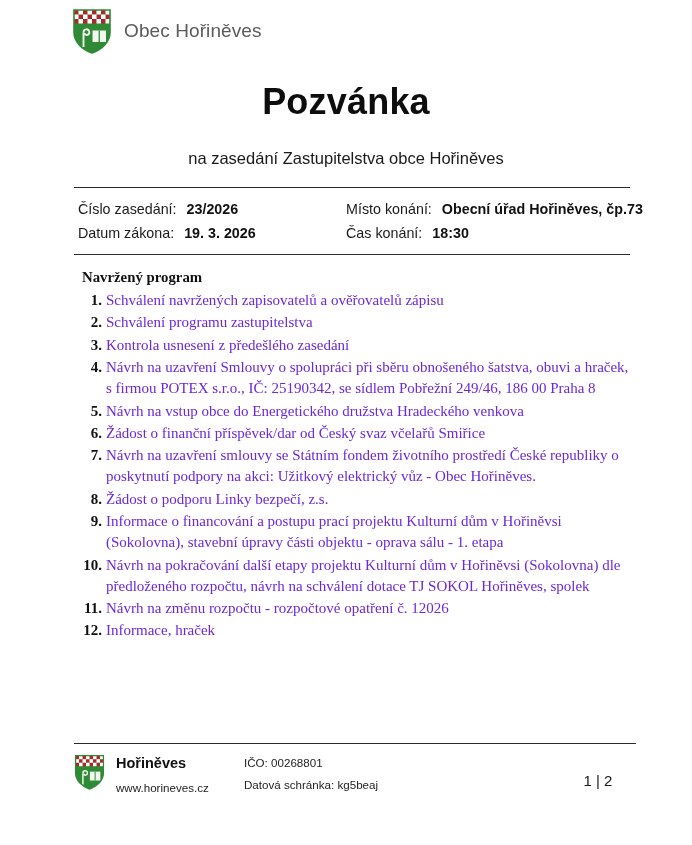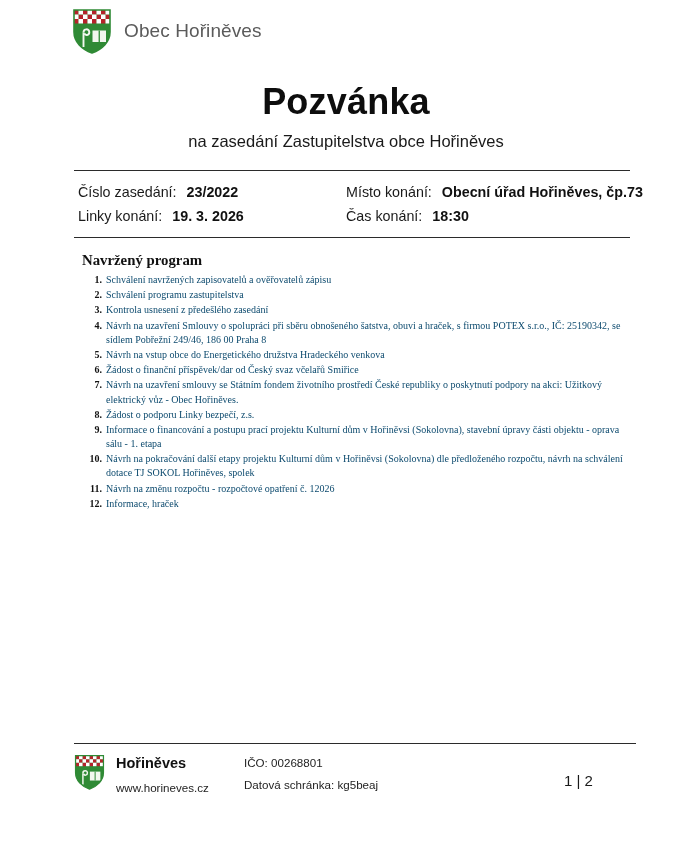--- a/index.html
+++ b/index.html
@@ -52,21 +52,21 @@
   .doc-title {
     font-size: 36px;
     font-weight: bold;
     color: #0d0d0d;
     letter-spacing: 0.2px;
     line-height: 1.1;
   }
   .doc-subtitle {
     font-size: 16.5px;
     color: #1a1a1a;
-    margin-top: 9px;
+    margin-top: 26px;
     line-height: 1.3;
   }
 
   
   .intro {
     margin: 28px 76px 0 78px;
     font-size: 14.6px;
     line-height: 1.72;
     color: #1a1a1a;
     text-align: left;
@@ -117,23 +117,23 @@
   ol.program-list {
     list-style: none;
     margin: 0;
     padding: 0;
     counter-reset: prog;
   }
   ol.program-list > li {
     counter-increment: prog;
     position: relative;
     padding-left: 24px;
-    font-size: 10px;
+    font-size: 15px;
     line-height: 1.42;
-    color: #0c4a6e;
+    color: #6d28d9;
     margin-bottom: 1px;
   }
   ol.program-list > li::before {
     content: counter(prog) ".";
     position: absolute;
     left: 0;
     top: 0;
     width: 20px;
     text-align: right;
     font-weight: bold;
@@ -158,21 +158,21 @@
     margin-top: 1px;
   }
   .footer-col {
     display: flex;
     flex-direction: column;
     justify-content: space-between;
   }
   .footer-col.c1 { margin-left: 11px; width: 128px; }
   .footer-col.c2 { width: 168px; }
   .footer-col.c3 { width: 152px; }
-  .footer-col.c4 { flex: 1 1 auto; align-items: flex-start; justify-content: flex-end; }
+  .footer-col.c4 { flex: 1 1 auto; align-items: center; justify-content: flex-end; }
 
   .footer-name {
     font-size: 14.5px;
     font-weight: bold;
     color: #111111;
     line-height: 1.5;
   }
   .footer-line {
     font-size: 11.6px;
     color: #232323;
@@ -252,30 +252,30 @@
   <div class="title-block">
     <div class="doc-title">Pozvánka</div>
     <div class="doc-subtitle">na zasedání Zastupitelstva obce Hořiněves</div>
   </div>
 
 
   <div class="details">
     <div class="detail-row">
       <div class="detail-cell left">
         <span class="detail-label">Číslo zasedání:</span>
-        <span class="detail-value">23/2022</span>
+        <span class="detail-value">23/2026</span>
       </div>
       <div class="detail-cell right">
         <span class="detail-label">Místo konání:</span>
         <span class="detail-value">Obecní úřad Hořiněves, čp.73</span>
       </div>
     </div>
     <div class="detail-row">
       <div class="detail-cell left">
-        <span class="detail-label">Linky konání:</span>
+        <span class="detail-label">Datum zákona:</span>
         <span class="detail-value">19. 3. 2026</span>
       </div>
       <div class="detail-cell right">
         <span class="detail-label">Čas konání:</span>
         <span class="detail-value">18:30</span>
       </div>
     </div>
   </div>
 
   <div class="program">

